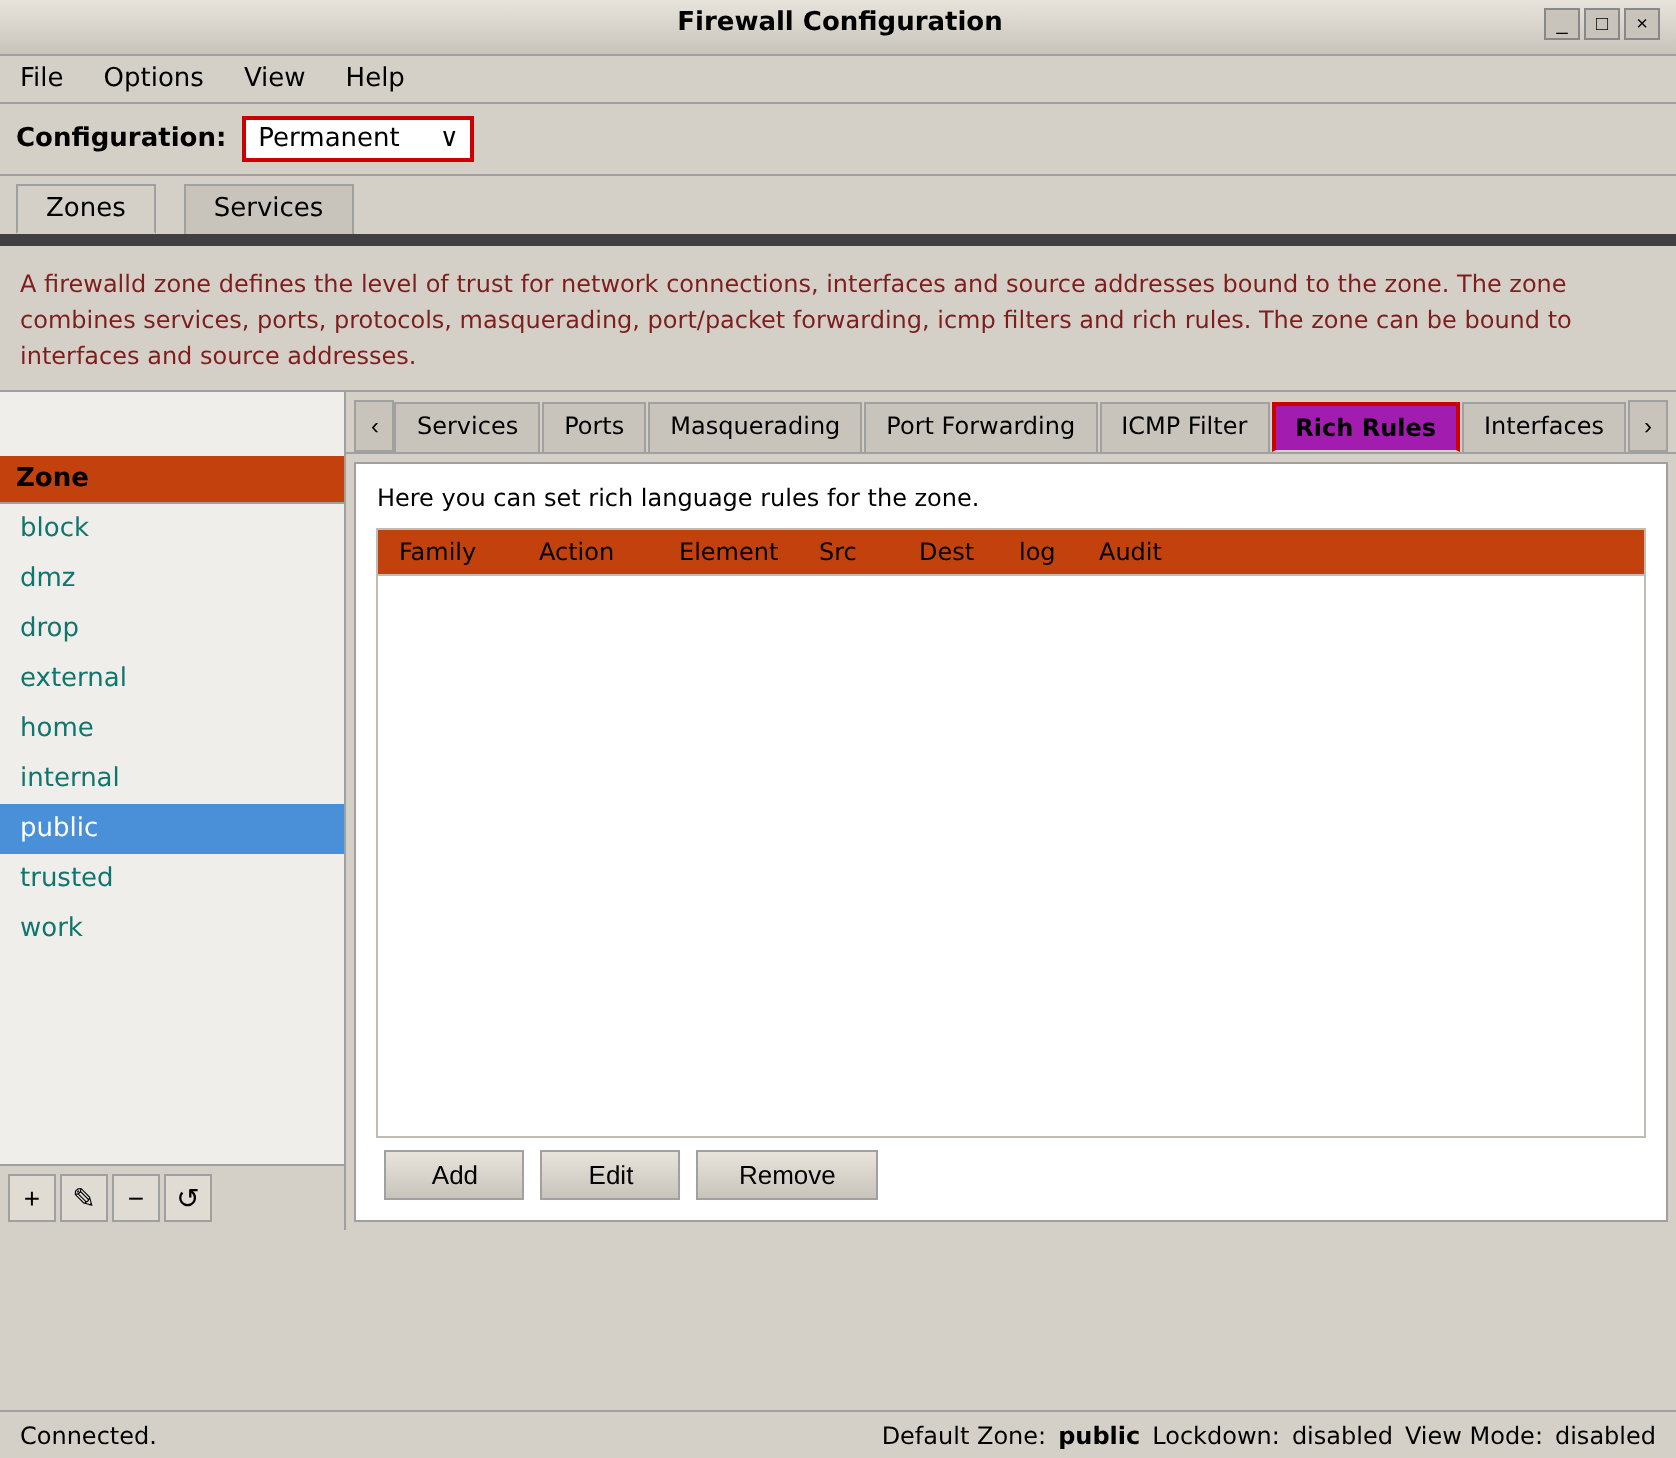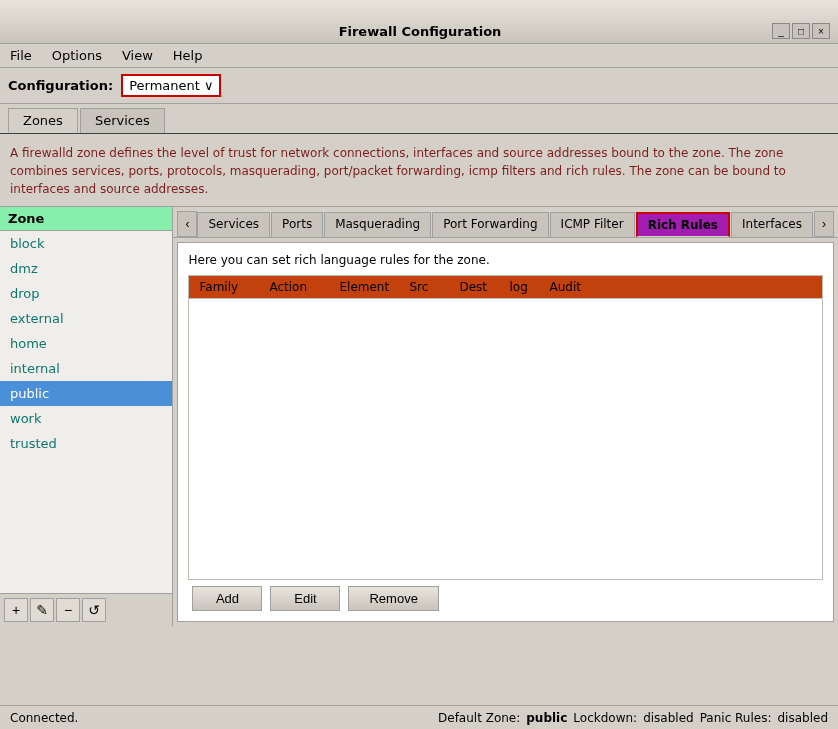--- a/index.html
+++ b/index.html
@@ -11,24 +11,24 @@
       height: 729px;
       overflow: hidden;
       position: relative;
     }
 
     
     .title-bar {
       background: linear-gradient(to bottom, #e8e4dc, #c8c4bc);
       border-bottom: 1px solid #a0a0a0;
       display: flex;
-      align-items: flex-end;
+      align-items: flex-start;
       justify-content: space-between;
       padding: 4px 8px;
-      height: 44px;
+      height: 28px;
       gap: 48px;
     }
     .title-bar-text {
       font-size: 13px;
       font-weight: bold;
       flex: 1;
       text-align: center;
     }
     .title-bar-buttons {
       display: flex;
@@ -76,31 +76,31 @@
       font-weight: bold;
       font-size: 13px;
     }
     .config-dropdown {
       border: 2px solid #cc0000;
       background: white;
       padding: 2px 6px;
       font-size: 13px;
       display: flex;
       align-items: center;
-      gap: 4px;
+      gap: 20px;
       cursor: pointer;
       min-width: 100px;
     }
 
     
     .top-tabs {
       display: flex;
       padding: 4px 8px 0;
-      gap: 0;
-      border-bottom: 1px solid #404040;
+      gap: 12px;
+      border-bottom: 6px solid #404040;
       background: #d4d0c8;
     }
     .top-tab {
       padding: 4px 14px;
       border: 1px solid #a0a0a0;
       border-bottom: none;
       background: #c8c4bc;
       cursor: pointer;
       font-size: 13px;
       margin-right: 2px;
@@ -131,23 +131,24 @@
     .zone-panel {
       width: 180px;
       border-right: 1px solid #a0a0a0;
       background: #f0eeea;
       display: flex;
       flex-direction: column;
     }
     .zone-header {
       font-weight: bold;
       padding: 4px 8px;
-      background: #86efac;
+      background: #c2410c;
       border-bottom: 1px solid #a0a0a0;
       font-size: 13px;
+      margin-top: 32px;
     }
     .zone-list {
       flex: 1;
       overflow-y: auto;
     }
     .zone-item {
       padding: 5px 10px;
       cursor: pointer;
       font-size: 13px;
       color: #0f766e;
@@ -339,22 +340,22 @@
   <div class="zone-panel">
     <div class="zone-header">Zone</div>
     <div class="zone-list">
       <div class="zone-item">block</div>
       <div class="zone-item">dmz</div>
       <div class="zone-item">drop</div>
       <div class="zone-item">external</div>
       <div class="zone-item">home</div>
       <div class="zone-item">internal</div>
       <div class="zone-item selected">public</div>
+      <div class="zone-item">trusted</div>
       <div class="zone-item">work</div>
-      <div class="zone-item">trusted</div>
     </div>
     <div class="zone-toolbar">
       <button class="zone-tool-btn">+</button>
       <button class="zone-tool-btn">✎</button>
       <button class="zone-tool-btn">−</button>
       <button class="zone-tool-btn">↺</button>
     </div>
   </div>
 
   <div class="right-panel">
@@ -395,16 +396,16 @@
   </div>
 </div>
 
 <div class="status-bar">
   <span class="status-left">Connected.</span>
   <span class="status-right">
     <span>Default Zone:</span>
     <strong>public</strong>
     <span>Lockdown:</span>
     <span>disabled</span>
-    <span>Panic Rules:</span>
+    <span>View Mode:</span>
     <span>disabled</span>
   </span>
 </div>
 
 </body></html>

